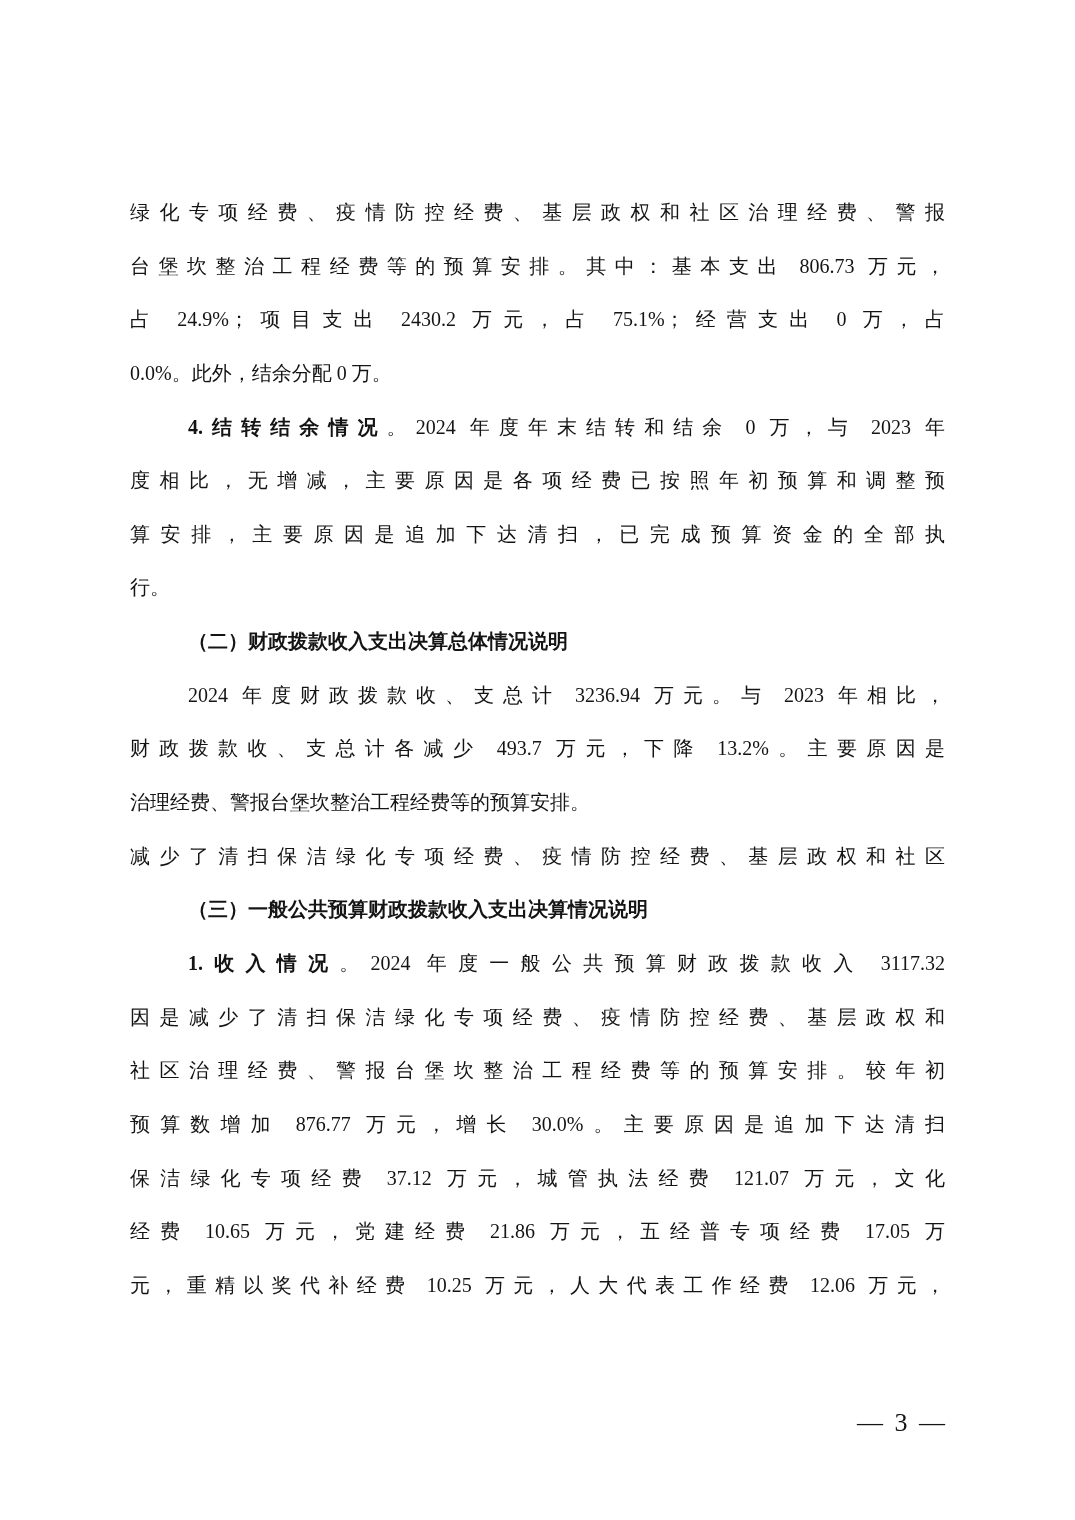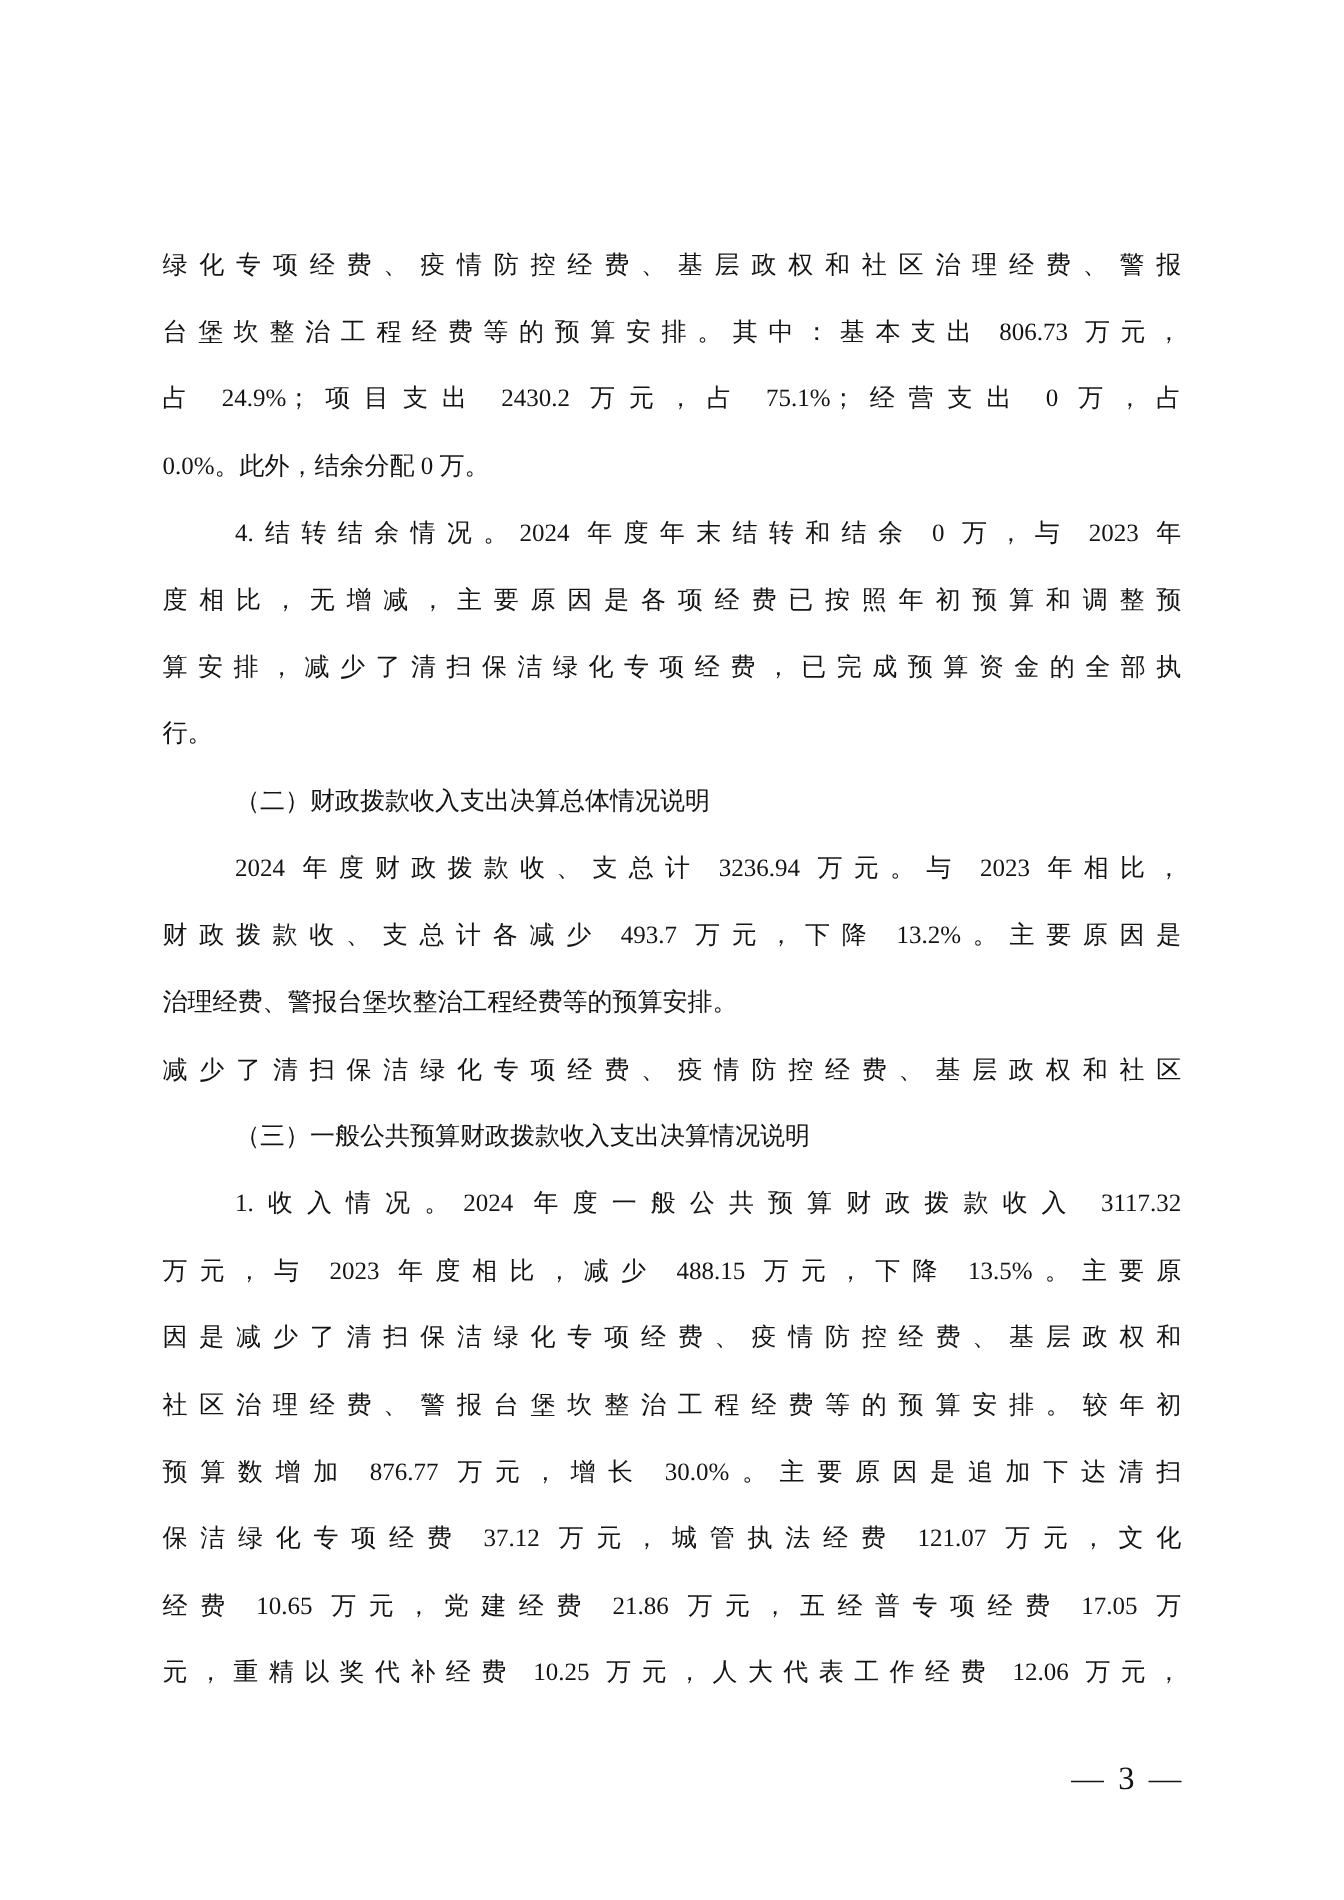--- a/index.html
+++ b/index.html
@@ -34,21 +34,21 @@
     white-space: normal;
   }
   .line.noj {
     text-align: center;
     text-align-last: left;
   }
   .line.ind {
     text-indent: 58px;
   }
   .b {
-    font-weight: normal;
+    font-weight: bold;
   }
   .footer {
     position: absolute;
     top: 1406px;
     right: 130px;
     font-size: 26px;
     line-height: 34px;
     word-spacing: 5px;
     color: #141414;
   }
@@ -58,30 +58,29 @@
 
 <div class="page">
 
   <div class="doc">
     <p class="line">绿化专项经费、疫情防控经费、基层政权和社区治理经费、警报</p>
     <p class="line">台堡坎整治工程经费等的预算安排。其中：基本支出 806.73 万元，</p>
     <p class="line">占 24.9%；项目支出 2430.2 万元，占 75.1%；经营支出 0 万，占</p>
     <p class="line noj">0.0%。此外，结余分配 0 万。</p>
     <p class="line ind"><span class="b">4.结转结余情况</span><span>。2024 年度年末结转和结余 0 万，与 2023 年</span></p>
     <p class="line">度相比，无增减，主要原因是各项经费已按照年初预算和调整预</p>
-    <p class="line">算安排，减少了清扫保洁绿化专项经费，已完成预算资金的全部执</p>
+    <p class="line">算安排，主要原因是追加下达清扫，已完成预算资金的全部执</p>
     <p class="line noj">行。</p>
     <p class="line noj ind b">（二）财政拨款收入支出决算总体情况说明</p>
     <p class="line ind">2024 年度财政拨款收、支总计 3236.94 万元。与 2023 年相比，</p>
     <p class="line">财政拨款收、支总计各减少 493.7 万元，下降 13.2%。主要原因是</p>
     <p class="line noj">治理经费、警报台堡坎整治工程经费等的预算安排。</p>
     <p class="line">减少了清扫保洁绿化专项经费、疫情防控经费、基层政权和社区</p>
     <p class="line noj ind b">（三）一般公共预算财政拨款收入支出决算情况说明</p>
     <p class="line ind"><span class="b">1.收入情况</span><span>。2024 年度一般公共预算财政拨款收入 3117.32</span></p>
-    <p class="line">万元，与 2023 年度相比，减少 488.15 万元，下降 13.5%。主要原</p>
     <p class="line">因是减少了清扫保洁绿化专项经费、疫情防控经费、基层政权和</p>
     <p class="line">社区治理经费、警报台堡坎整治工程经费等的预算安排。较年初</p>
     <p class="line">预算数增加 876.77 万元，增长 30.0%。主要原因是追加下达清扫</p>
     <p class="line">保洁绿化专项经费 37.12 万元，城管执法经费 121.07 万元，文化</p>
     <p class="line">经费 10.65 万元，党建经费 21.86 万元，五经普专项经费 17.05 万</p>
     <p class="line">元，重精以奖代补经费 10.25 万元，人大代表工作经费 12.06 万元，</p>
   </div>
 
   <div class="footer">
     <span>— 3 —</span>

